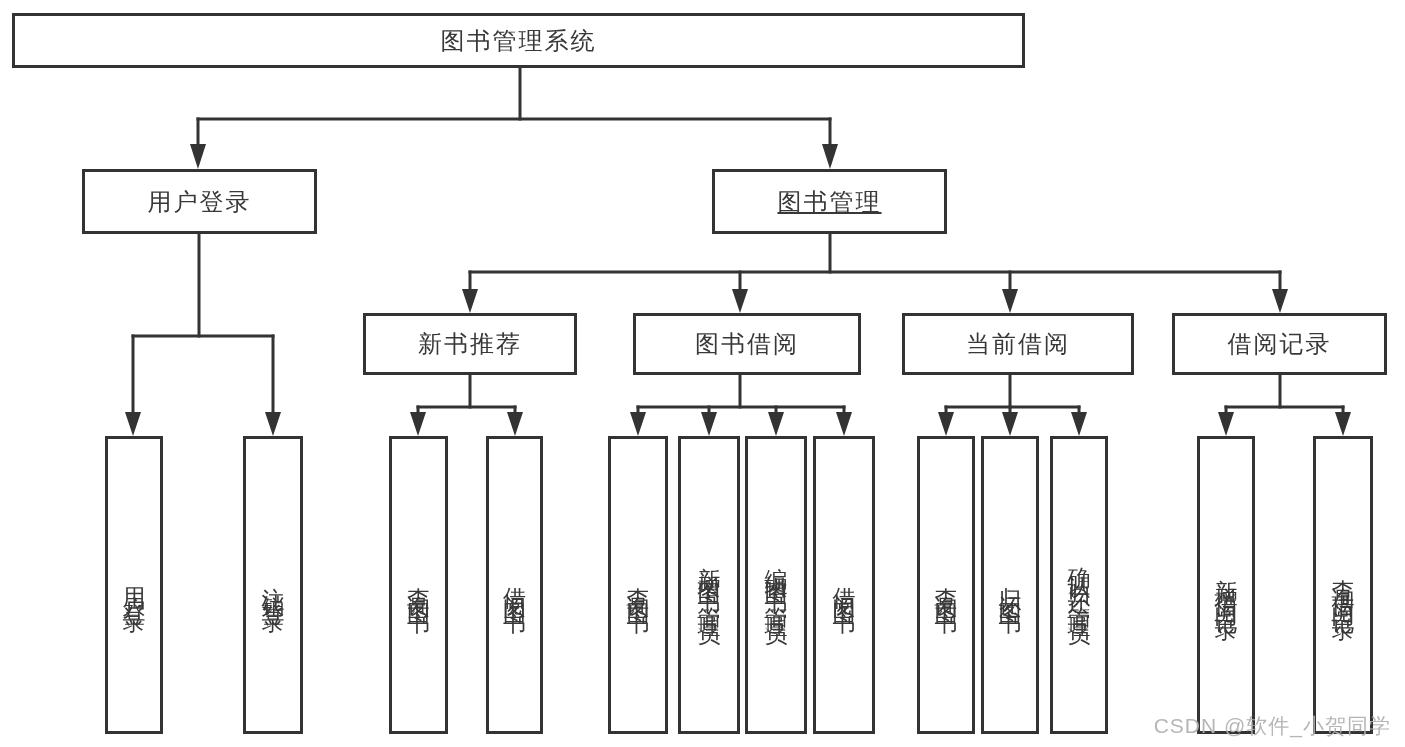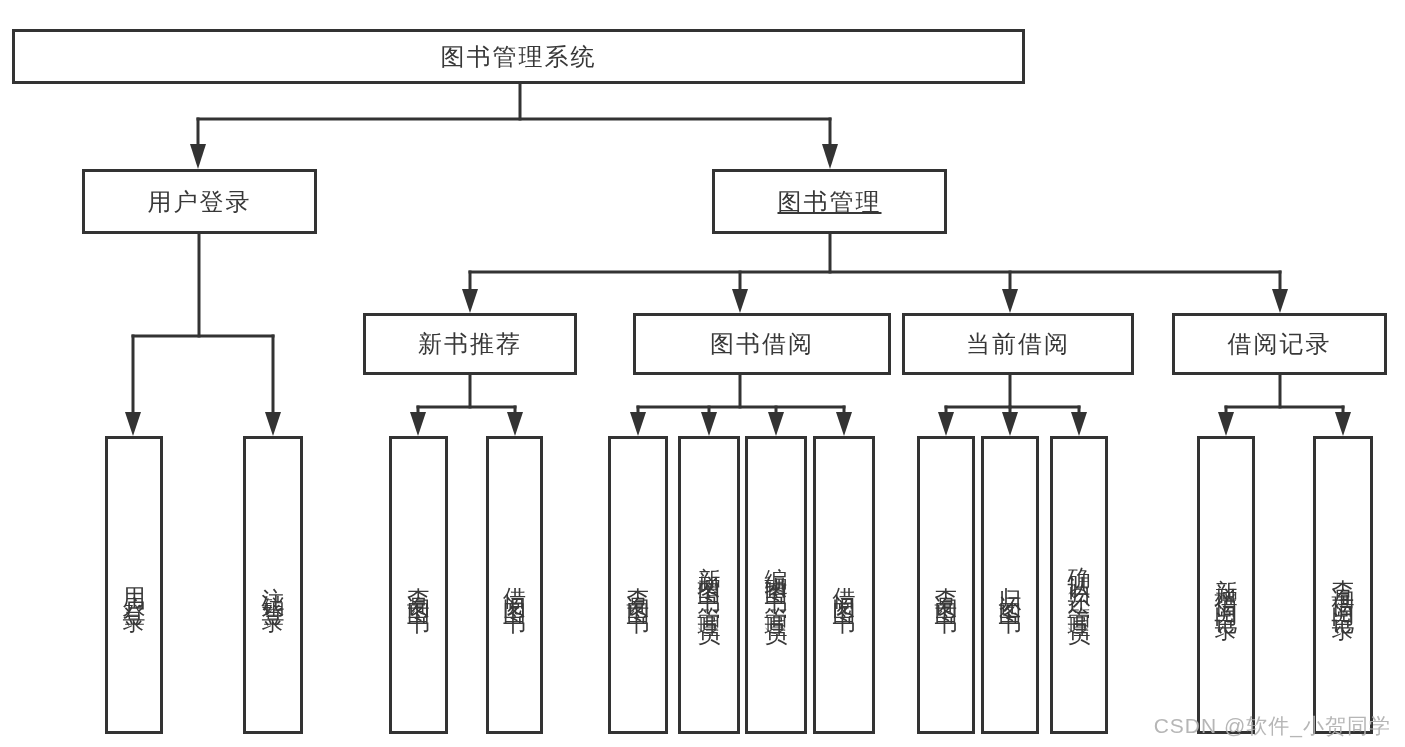--- a/index.html
+++ b/index.html
@@ -43,25 +43,25 @@
   .leaf .vlabel {
     writing-mode: vertical-rl;
     text-orientation: mixed;
     font-size: 23px;
     letter-spacing: 8px;
     line-height: 1;
     white-space: nowrap;
     color: #383838;
   }
   
-  .n-root { left: 12px;   top: 29px;  width: 1013px; height: 55px; }
+  .n-root { left: 12px;   top: 13px;  width: 1013px; height: 55px; }
   .n-l2a  { left: 82px;   top: 169px; width: 235px;  height: 65px; }
   .n-l2b  { left: 712px;  top: 169px; width: 235px;  height: 65px; text-decoration: underline; }
   .n-l3a  { left: 363px;  top: 313px; width: 214px;  height: 62px; text-align: center; }
-  .n-l3b  { left: 633px;  top: 313px; width: 258px;  height: 62px; }
+  .n-l3b  { left: 633px;  top: 313px; width: 228px;  height: 62px; }
   .n-l3c  { left: 902px;  top: 313px; width: 232px;  height: 62px; }
   .n-l3d  { left: 1172px; top: 313px; width: 215px;  height: 62px; }
   
   .leaf { top: 436px; height: 298px; }
   .n-v1  { left: 105px;  width: 58px; }
   .n-v2  { left: 243px;  width: 60px; }
   .n-v3  { left: 389px;  width: 59px; }
   .n-v4  { left: 486px;  width: 57px; }
   .n-v5  { left: 608px;  width: 60px; }
   .n-v6  { left: 678px;  width: 62px; }

